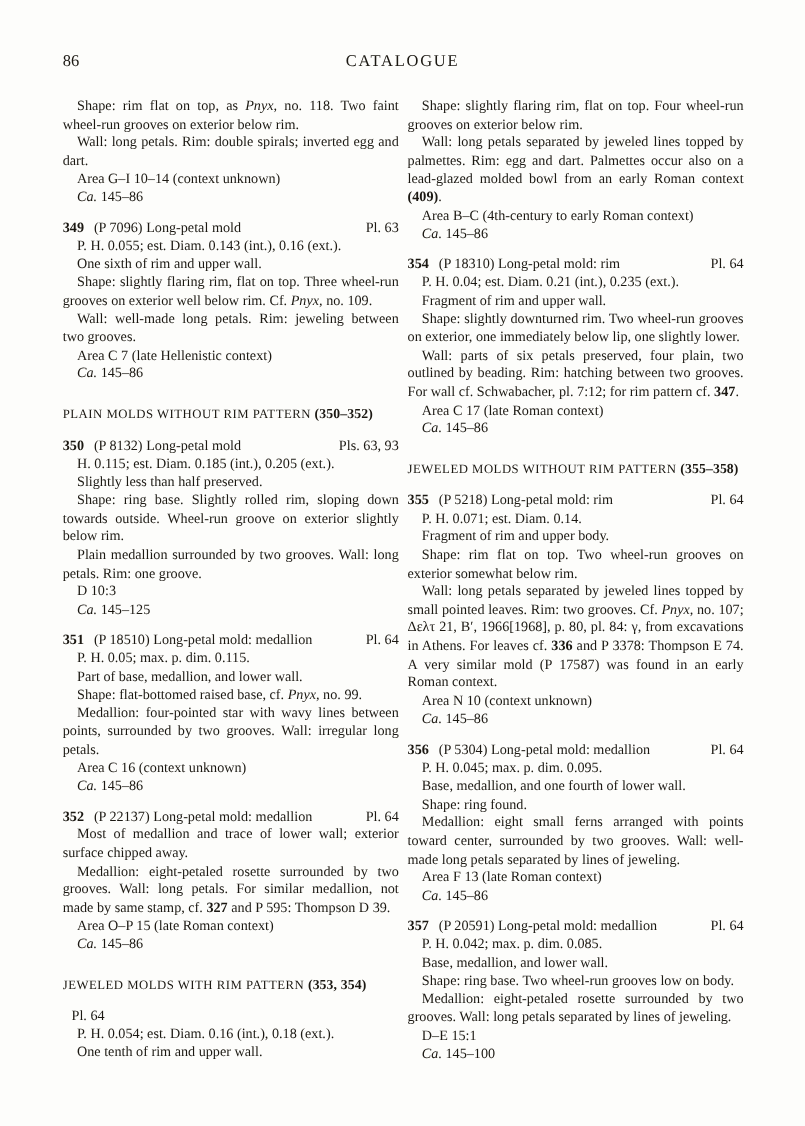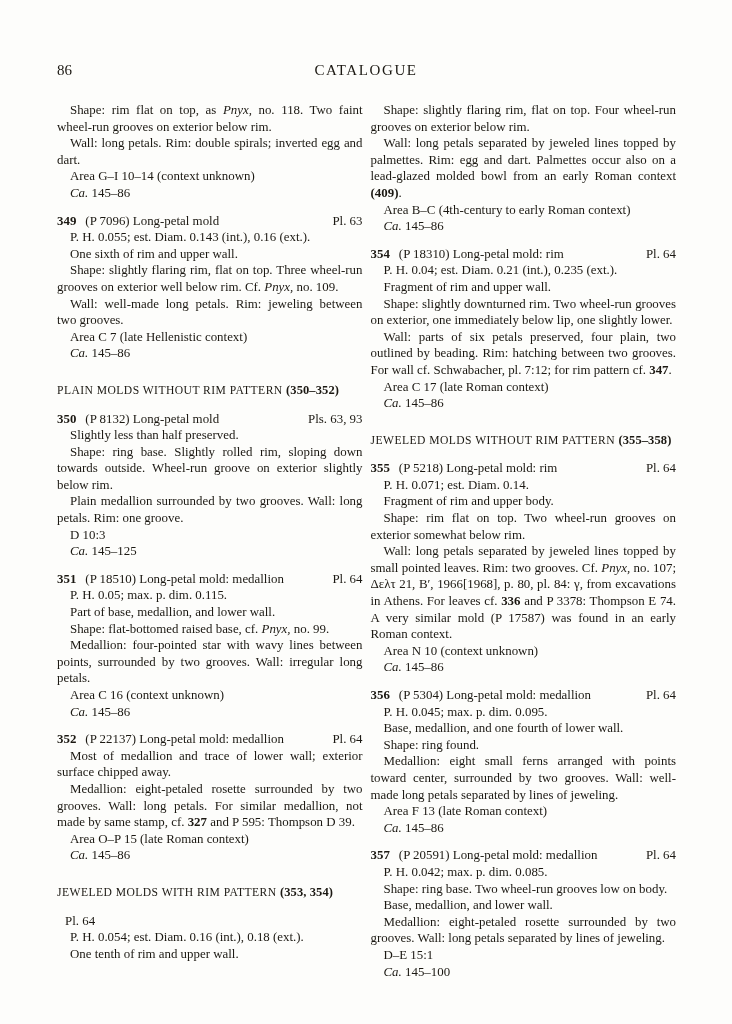--- a/index.html
+++ b/index.html
@@ -4,21 +4,21 @@
 <style>
   * { margin: 0; padding: 0; box-sizing: border-box; }
   html, body { background: #e9e9e9; }
   .page {
     width: 732px;
     height: 1024px;
     margin: 0 auto;
     background: var(--paper, #fdfdfb);
     color: var(--ink, #1b1812);
     font-family: "Liberation Serif", "DejaVu Serif", serif;
-    padding-top: 61px;
+    padding-top: 47px;
     position: relative;
     overflow: hidden;
   }
   .header { position: relative; height: 19px; }
   .page-num {
     position: absolute; left: 57px; top: 0;
     font-size: 15px; line-height: 19px;
   }
   .page-title {
     text-align: center;
@@ -80,20 +80,21 @@
         <p class="para"><span>One sixth of rim and upper wall.</span></p>
         <p class="para"><span>Shape: slightly flaring rim, flat on top. Three wheel-run grooves on exterior well below rim. Cf. </span><i>Pnyx,</i><span> no. 109.</span></p>
         <p class="para"><span>Wall: well-made long petals. Rim: jeweling between two grooves.</span></p>
         <p class="para"><span>Area C 7 (late Hellenistic context)</span></p>
         <p class="para"><i>Ca.</i><span> 145–86</span></p>
         <div class="section-heading"><span>PLAIN MOLDS WITHOUT RIM PATTERN </span><b>(350–352)</b></div>
         <div class="entry-header">
           <span><span class="entry-num">350</span><span>(P 8132) Long-petal mold</span></span>
           <span class="entry-plate">Pls. 63, 93</span>
         </div>
+        <p class="para"><span>H. 0.115; est. Diam. 0.185 (int.), 0.205 (ext.).</span></p>
         <p class="para"><span>Slightly less than half preserved.</span></p>
         <p class="para"><span>Shape: ring base. Slightly rolled rim, sloping down towards outside. Wheel-run groove on exterior slightly below rim.</span></p>
         <p class="para"><span>Plain medallion surrounded by two grooves. Wall: long petals. Rim: one groove.</span></p>
         <p class="para"><span>D 10:3</span></p>
         <p class="para"><i>Ca.</i><span> 145–125</span></p>
         <div class="entry-header">
           <span><span class="entry-num">351</span><span>(P 18510) Long-petal mold: medallion</span></span>
           <span class="entry-plate">Pl. 64</span>
         </div>
         <p class="para"><span>P. H. 0.05; max. p. dim. 0.115.</span></p>
@@ -151,20 +152,20 @@
         <p class="para"><span>Base, medallion, and one fourth of lower wall.</span></p>
         <p class="para"><span>Shape: ring found.</span></p>
         <p class="para"><span>Medallion: eight small ferns arranged with points toward center, surrounded by two grooves. Wall: well-made long petals separated by lines of jeweling.</span></p>
         <p class="para"><span>Area F 13 (late Roman context)</span></p>
         <p class="para"><i>Ca.</i><span> 145–86</span></p>
         <div class="entry-header">
           <span><span class="entry-num">357</span><span>(P 20591) Long-petal mold: medallion</span></span>
           <span class="entry-plate">Pl. 64</span>
         </div>
         <p class="para"><span>P. H. 0.042; max. p. dim. 0.085.</span></p>
+        <p class="para"><span>Base, medallion, and lower wall.</span></p>
         <p class="para"><span>Shape: ring base. Two wheel-run grooves low on body.</span></p>
-        <p class="para"><span>Base, medallion, and lower wall.</span></p>
         <p class="para"><span>Medallion: eight-petaled rosette surrounded by two grooves. Wall: long petals separated by lines of jeweling.</span></p>
         <p class="para"><span>D–E 15:1</span></p>
         <p class="para"><i>Ca.</i><span> 145–100</span></p>
       </div>
   </div>
 </div>
 
 </body></html>

